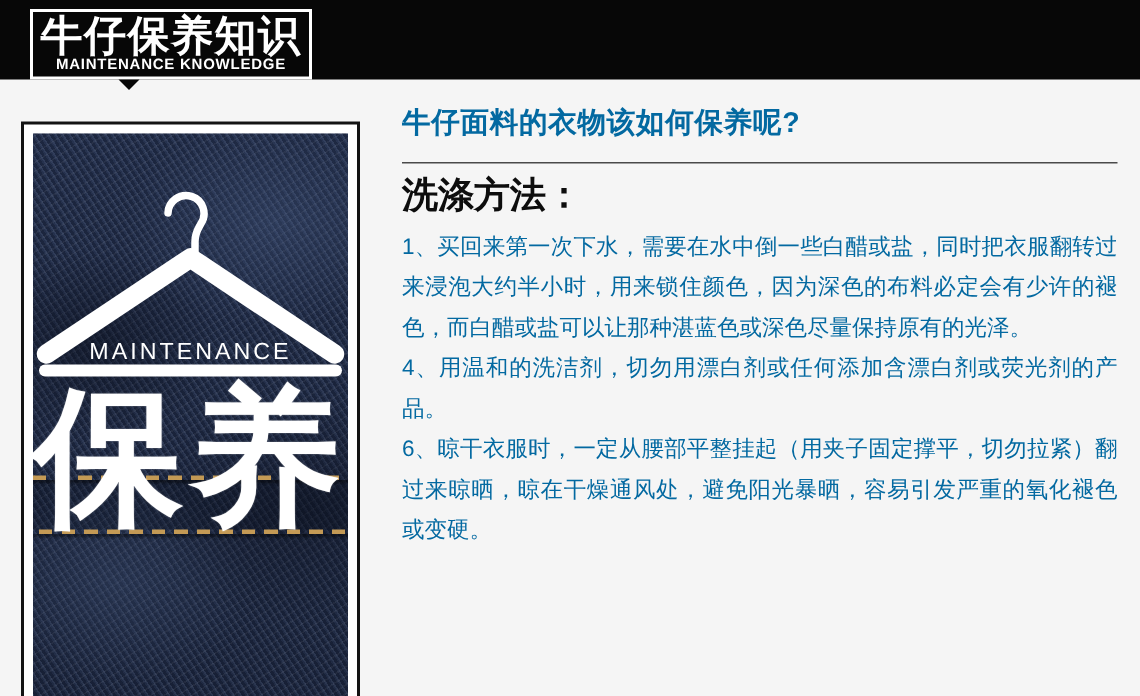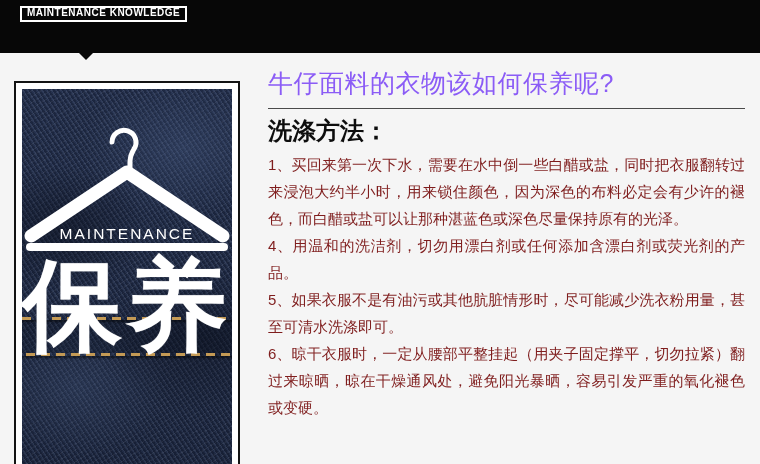--- a/index.html
+++ b/index.html
@@ -82,45 +82,46 @@
     text-shadow: 0 0 1px rgba(255,255,255,.6);
   }
 
   
   .article {
     position: absolute; left: 268px; top: 60px;
     width: 477px; color: #1c1c1c;
   }
   .article-heading {
     margin: 0; padding-top: 6px;
-    font-size: 25px; line-height: 34px; font-weight: 400;
-    color: #8b5cf6; letter-spacing: 0.5px;
+    font-size: 19px; line-height: 34px; font-weight: 700;
+    color: #0369a1; letter-spacing: 0.5px;
   }
   .article-rule {
     border: none; border-top: 1px solid #4a4a4a;
     margin: 8px 0 0 0; height: 0;
   }
   .section-title {
     margin: 10px 0 0 0;
     font-size: 24px; line-height: 24px; font-weight: 700;
     color: #0d0d0d;
   }
   .items { margin-top: 8px; }
   .items p {
     margin: 0;
     font-size: 15px; line-height: 27px;
     text-align: justify;
-    color: #7f1d1d;
+    color: #0369a1;
   }
 </style>
 </head>
 <body>
 
 <div class="banner">
   <div class="banner-box">
+    <div class="banner-cn">牛仔保养知识</div>
     <div class="banner-en">MAINTENANCE KNOWLEDGE</div>
   </div>
 </div>
 <div class="banner-pointer"></div>
 
 <div class="poster">
   <div class="denim">
 
     <div class="seam-band"></div>
     <div class="stitch stitch-1"></div>
@@ -141,16 +142,15 @@
   </div>
 </div>
 
 <div class="article">
   <h1 class="article-heading">牛仔面料的衣物该如何保养呢?</h1>
   <hr class="article-rule">
   <div class="section-title">洗涤方法：</div>
   <div class="items">
     <p>1、买回来第一次下水，需要在水中倒一些白醋或盐，同时把衣服翻转过来浸泡大约半小时，用来锁住颜色，因为深色的布料必定会有少许的褪色，而白醋或盐可以让那种湛蓝色或深色尽量保持原有的光泽。</p>
     <p>4、用温和的洗洁剂，切勿用漂白剂或任何添加含漂白剂或荧光剂的产品。</p>
-    <p>5、如果衣服不是有油污或其他肮脏情形时，尽可能减少洗衣粉用量，甚至可清水洗涤即可。</p>
     <p>6、晾干衣服时，一定从腰部平整挂起（用夹子固定撑平，切勿拉紧）翻过来晾晒，晾在干燥通风处，避免阳光暴晒，容易引发严重的氧化褪色或变硬。</p>
   </div>
 </div>
 
 </body></html>

